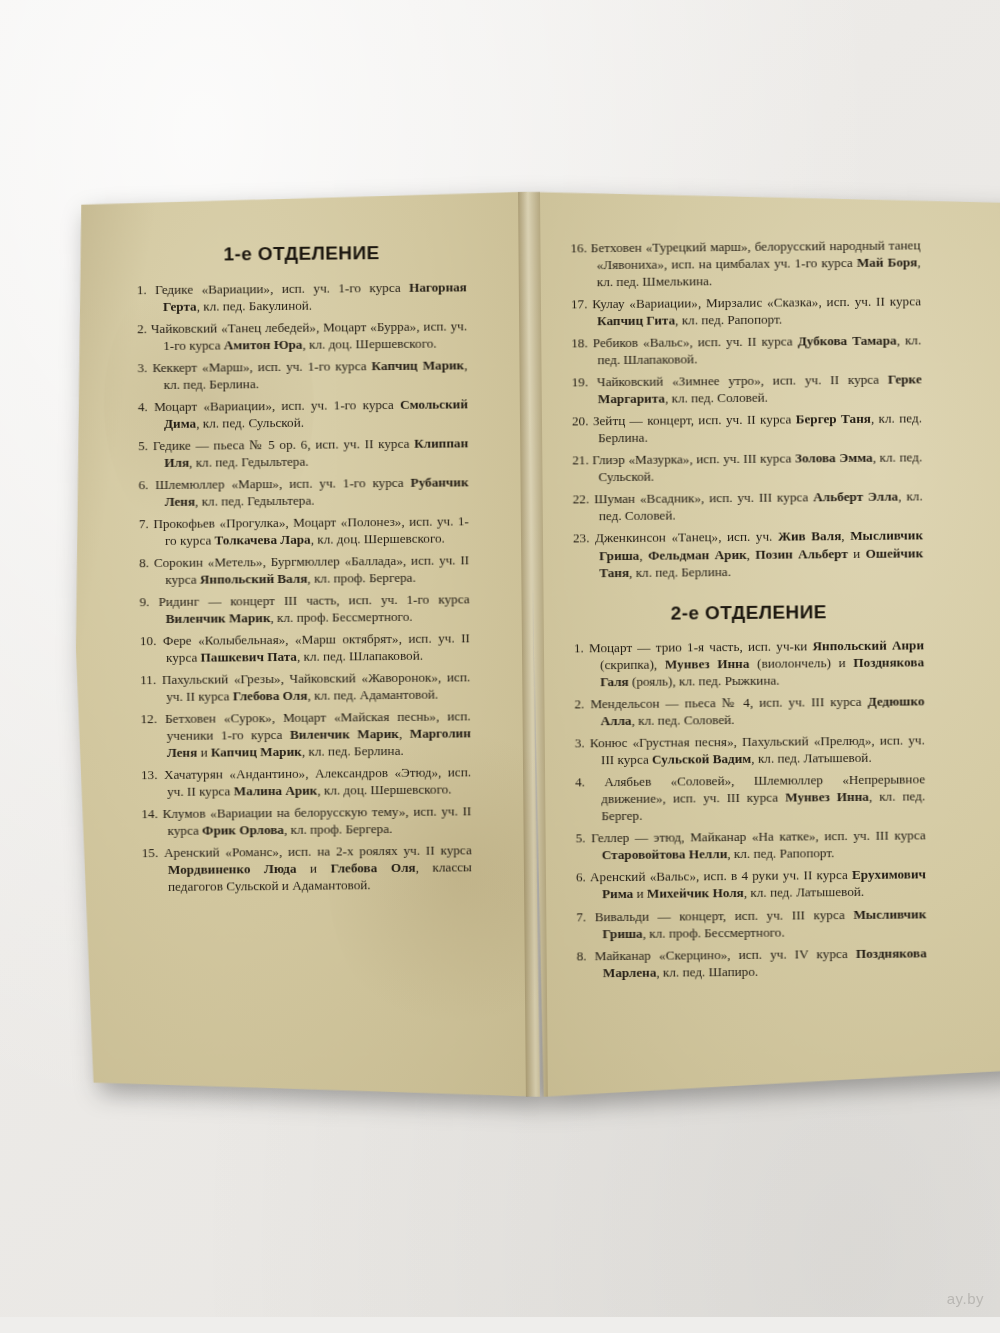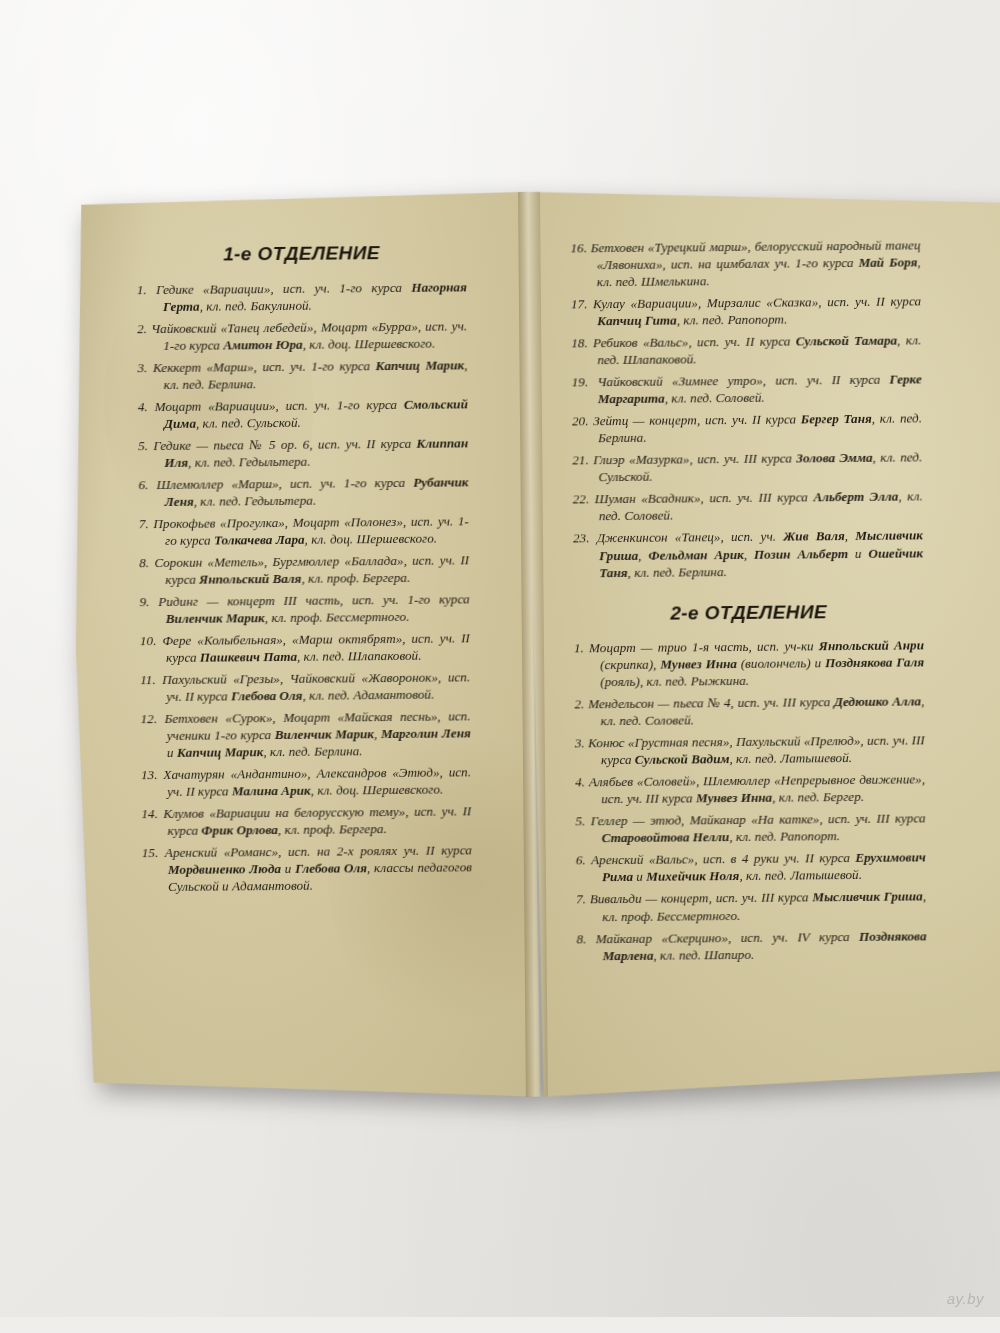--- a/index.html
+++ b/index.html
@@ -7,21 +7,20 @@
     margin: 0; padding: 0;
     width: 1000px; height: 1333px;
     background: #efeeec;
     font-family: "Liberation Serif", serif;
     overflow: hidden;
   }
   #page {
     position: relative;
     width: 1000px; height: 1317px;
     background: linear-gradient(135deg,#f2f1ef 0%, #eceae7 40%, #e7e5e1 100%);
-    font-style: italic;
   }
   
   #page:before{
     content:"";
     position:absolute; inset:0;
     background: radial-gradient(ellipse at 20% 10%, rgba(255,255,255,.75), rgba(0,0,0,0) 60%),
                 radial-gradient(ellipse at 85% 95%, rgba(0,0,0,.06), rgba(0,0,0,0) 55%);
     pointer-events:none;
   }
 
@@ -145,21 +144,21 @@
           <p class="item">13. Хачатурян «Андантино», Александров «Этюд», исп. уч. II курса <b>Малина Арик</b>, кл. доц. Шершевского.</p>
           <p class="item">14. Клумов «Вариации на белорусскую тему», исп. уч. II курса <b>Фрик Орлова</b>, кл. проф. Бергера.</p>
           <p class="item">15. Аренский «Романс», исп. на 2-х роялях уч. II курса <b>Мордвиненко Люда</b> и <b>Глебова Оля</b>, классы педагогов Сульской и Адамантовой.</p>
         </div>
     </div>
 
     <div class="col" id="col-right">
       <div>
           <p class="item">16. Бетховен «Турецкий марш», белорусский народный танец «Лявониха», исп. на цимбалах уч. 1-го курса <b>Май Боря</b>, кл. пед. Шмелькина.</p>
           <p class="item">17. Кулау «Вариации», Мирзалис «Сказка», исп. уч. II курса <b>Капчиц Гита</b>, кл. пед. Рапопорт.</p>
-          <p class="item">18. Ребиков «Вальс», исп. уч. II курса <b>Сульской Тамара</b>, кл. пед. Шлапаковой.</p>
+          <p class="item">18. Ребиков «Вальс», исп. уч. II курса <b>Дубкова Тамара</b>, кл. пед. Шлапаковой.</p>
           <p class="item">19. Чайковский «Зимнее утро», исп. уч. II курса <b>Герке Маргарита</b>, кл. пед. Соловей.</p>
           <p class="item">20. Зейтц — концерт, исп. уч. II курса <b>Бергер Таня</b>, кл. пед. Берлина.</p>
           <p class="item">21. Глиэр «Мазурка», исп. уч. III курса <b>Золова Эмма</b>, кл. пед. Сульской.</p>
           <p class="item">22. Шуман «Всадник», исп. уч. III курса <b>Альберт Элла</b>, кл. пед. Соловей.</p>
           <p class="item">23. Дженкинсон «Танец», исп. уч. <b>Жив Валя</b>, <b>Мысливчик Гриша</b>, <b>Фельдман Арик</b>, <b>Позин Альберт</b> и <b>Ошейчик Таня</b>, кл. пед. Берлина.</p>
         </div>
       <div class="section-title">2-е ОТДЕЛЕНИЕ</div>
       <div>
           <p class="item">1. Моцарт — трио 1-я часть, исп. уч-ки <b>Янпольский Анри</b> (скрипка), <b>Мунвез Инна</b> (виолончель) и <b>Позднякова Галя</b> (рояль), кл. пед. Рыжкина.</p>
           <p class="item">2. Мендельсон — пьеса № 4, исп. уч. III курса <b>Дедюшко Алла</b>, кл. пед. Соловей.</p>

